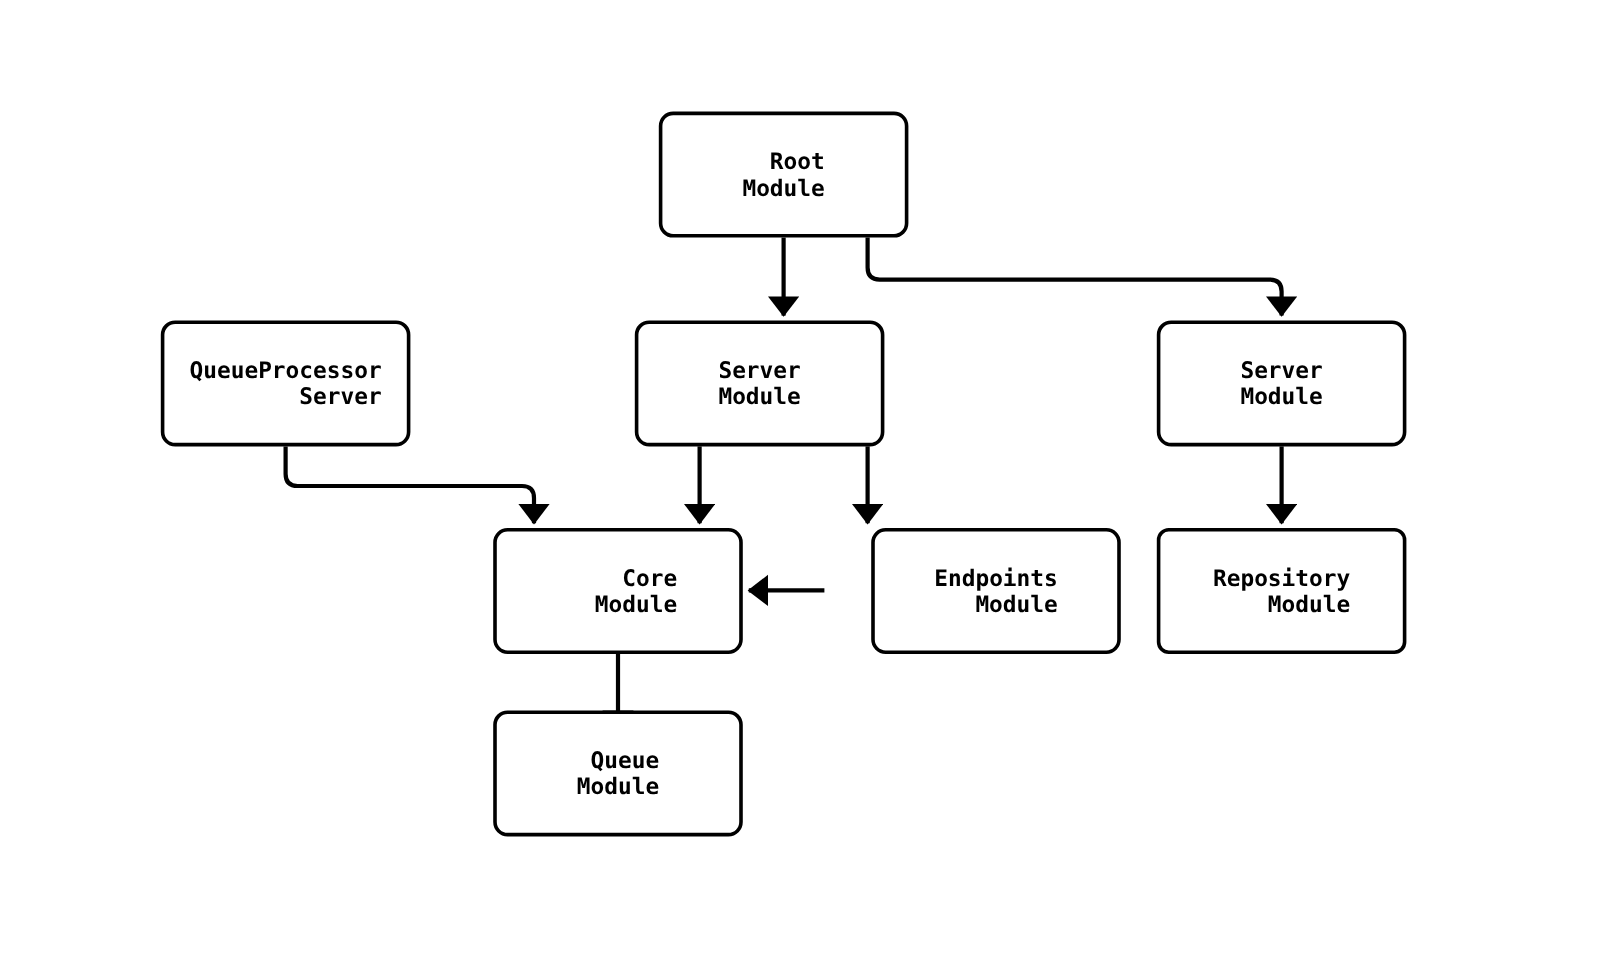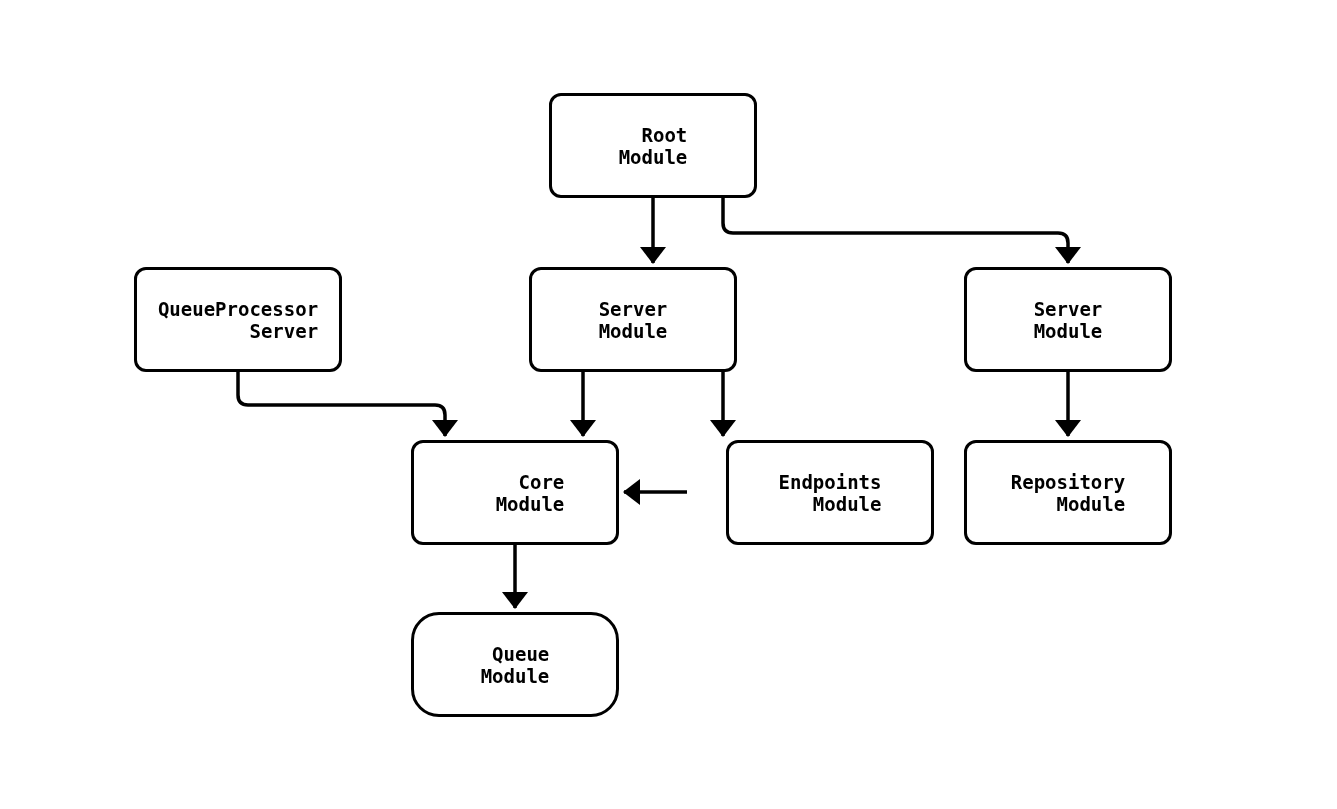--- a/index.html
+++ b/index.html
@@ -47,22 +47,22 @@
     text-align: right;
     white-space: pre-line;
   }
   
   .pos-root           { left: 549px;  top: 93px;  }
   .pos-queueprocessor { left: 134px;  top: 267px; }
   .pos-server         { left: 529px;  top: 267px; }
   .pos-global         { left: 964px;  top: 267px; }
   .pos-core           { left: 411px;  top: 440px; padding-left: 30px; }
   .pos-endpoints      { left: 726px;  top: 440px; }
-  .pos-repository     { left: 964px;  top: 440px; }
-  .pos-queue          { left: 411px;  top: 612px; border-radius: 28px; }
+  .pos-repository     { left: 964px;  top: 440px; border-radius: 10px; }
+  .pos-queue          { left: 411px;  top: 592px; }
 </style>
 </head>
 <body>
 
 <div id="canvas">
 
   <svg id="edges" width="1337" height="809" viewBox="0 0 1337 809" xmlns="http://www.w3.org/2000/svg">
     <defs>
       <marker id="arrow" markerUnits="userSpaceOnUse" markerWidth="22" markerHeight="28" refX="16" refY="13" orient="auto">
         <path d="M0,0 L17,13 L0,26 Z" fill="#000000"></path>

